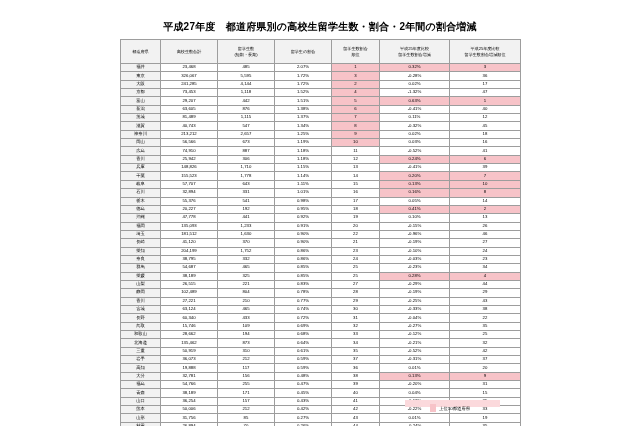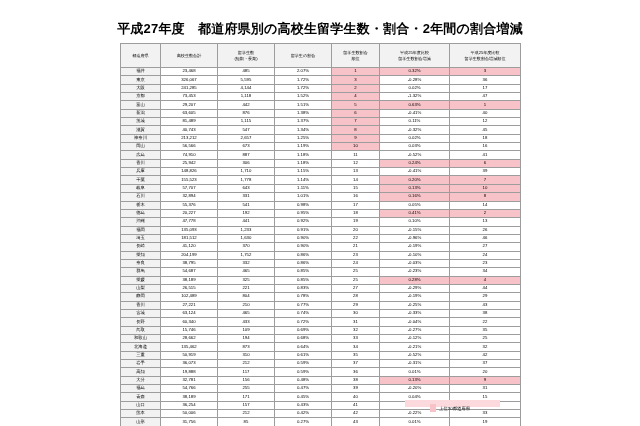--- a/index.html
+++ b/index.html
@@ -9,21 +9,21 @@
     font-family:"Liberation Sans","DejaVu Sans",sans-serif;
     overflow:hidden;
   }
   .page{
     position:relative;
     width:640px;height:426px;
     box-sizing:border-box;
   }
   .doc-title{
     text-align:center;
-    font-size:13px;
+    font-size:10px;
     font-weight:bold;
     color:#000;
     letter-spacing:0.2px;
     padding-top:20px;
     padding-bottom:5px;
   }
   .table-wrap{
     width:400px;
     margin:0 auto;
   }

